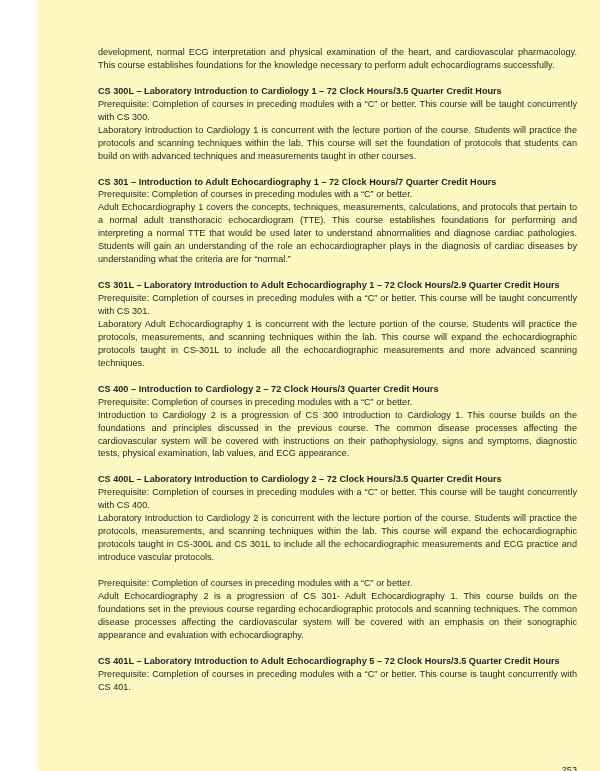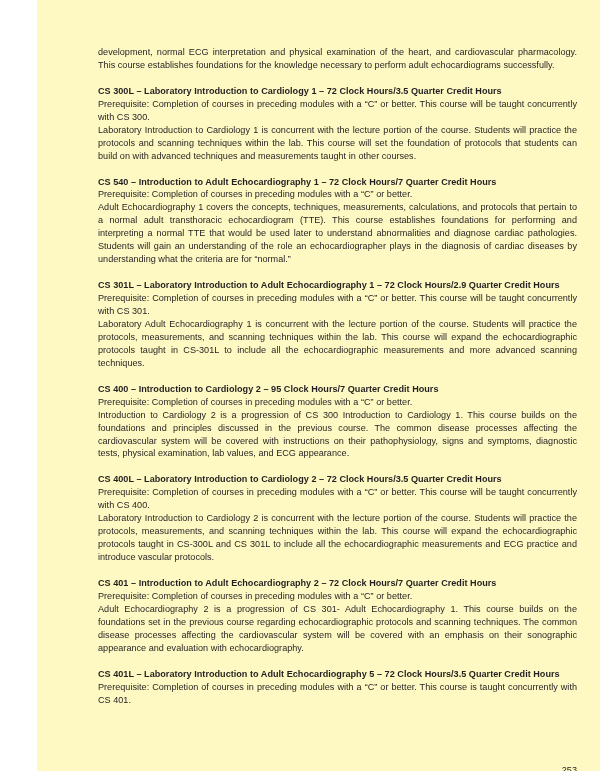--- a/index.html
+++ b/index.html
@@ -79,49 +79,48 @@
     <div class="spacer"></div>
 
     <div class="block">
       <p class="heading">CS 300L – Laboratory Introduction to Cardiology 1 – 72 Clock Hours/3.5 Quarter Credit Hours</p>
       <p class="prereq">Prerequisite: Completion of courses in preceding modules with a “C” or better. This course will be taught concurrently with CS 300.</p>
       <p class="body">Laboratory Introduction to Cardiology 1 is concurrent with the lecture portion of the course. Students will practice the protocols and scanning techniques within the lab. This course will set the foundation of protocols that students can build on with advanced techniques and measurements taught in other courses.</p>
     </div>
     <div class="spacer"></div>
 
     <div class="block">
-      <p class="heading">CS 540 – Introduction to Adult Echocardiography 1 – 72 Clock Hours/7 Quarter Credit Hours</p>
+      <p class="heading">CS 301 – Introduction to Adult Echocardiography 1 – 72 Clock Hours/7 Quarter Credit Hours</p>
       <p class="prereq">Prerequisite: Completion of courses in preceding modules with a “C” or better.</p>
       <p class="body">Adult Echocardiography 1 covers the concepts, techniques, measurements, calculations, and protocols that pertain to a normal adult transthoracic echocardiogram (TTE). This course establishes foundations for performing and interpreting a normal TTE that would be used later to understand abnormalities and diagnose cardiac pathologies. Students will gain an understanding of the role an echocardiographer plays in the diagnosis of cardiac diseases by understanding what the criteria are for “normal.”</p>
     </div>
     <div class="spacer"></div>
 
     <div class="block">
       <p class="heading">CS 301L – Laboratory Introduction to Adult Echocardiography 1 – 72 Clock Hours/2.9 Quarter Credit Hours</p>
       <p class="prereq">Prerequisite: Completion of courses in preceding modules with a “C” or better. This course will be taught concurrently with CS 301.</p>
       <p class="body">Laboratory Adult Echocardiography 1 is concurrent with the lecture portion of the course. Students will practice the protocols, measurements, and scanning techniques within the lab. This course will expand the echocardiographic protocols taught in CS-301L to include all the echocardiographic measurements and more advanced scanning techniques.</p>
     </div>
     <div class="spacer"></div>
 
     <div class="block">
-      <p class="heading">CS 400 – Introduction to Cardiology 2 – 95 Clock Hours/7 Quarter Credit Hours</p>
+      <p class="heading">CS 400 – Introduction to Cardiology 2 – 72 Clock Hours/3 Quarter Credit Hours</p>
       <p class="prereq">Prerequisite: Completion of courses in preceding modules with a “C” or better.</p>
       <p class="body">Introduction to Cardiology 2 is a progression of CS 300 Introduction to Cardiology 1. This course builds on the foundations and principles discussed in the previous course. The common disease processes affecting the cardiovascular system will be covered with instructions on their pathophysiology, signs and symptoms, diagnostic tests, physical examination, lab values, and ECG appearance.</p>
     </div>
     <div class="spacer"></div>
 
     <div class="block">
       <p class="heading">CS 400L – Laboratory Introduction to Cardiology 2 – 72 Clock Hours/3.5 Quarter Credit Hours</p>
       <p class="prereq">Prerequisite: Completion of courses in preceding modules with a “C” or better. This course will be taught concurrently with CS 400.</p>
       <p class="body">Laboratory Introduction to Cardiology 2 is concurrent with the lecture portion of the course. Students will practice the protocols, measurements, and scanning techniques within the lab. This course will expand the echocardiographic protocols taught in CS-300L and CS 301L to include all the echocardiographic measurements and ECG practice and introduce vascular protocols.</p>
     </div>
     <div class="spacer"></div>
 
     <div class="block">
-      <p class="heading">CS 401 – Introduction to Adult Echocardiography 2 – 72 Clock Hours/7 Quarter Credit Hours</p>
       <p class="prereq">Prerequisite: Completion of courses in preceding modules with a “C” or better.</p>
       <p class="body">Adult Echocardiography 2 is a progression of CS 301- Adult Echocardiography 1. This course builds on the foundations set in the previous course regarding echocardiographic protocols and scanning techniques. The common disease processes affecting the cardiovascular system will be covered with an emphasis on their sonographic appearance and evaluation with echocardiography.</p>
     </div>
     <div class="spacer"></div>
 
     <div class="block">
       <p class="heading">CS 401L – Laboratory Introduction to Adult Echocardiography 5 – 72 Clock Hours/3.5 Quarter Credit Hours</p>
       <p class="prereq">Prerequisite: Completion of courses in preceding modules with a “C” or better. This course is taught concurrently with CS 401.</p>
     </div>
 

